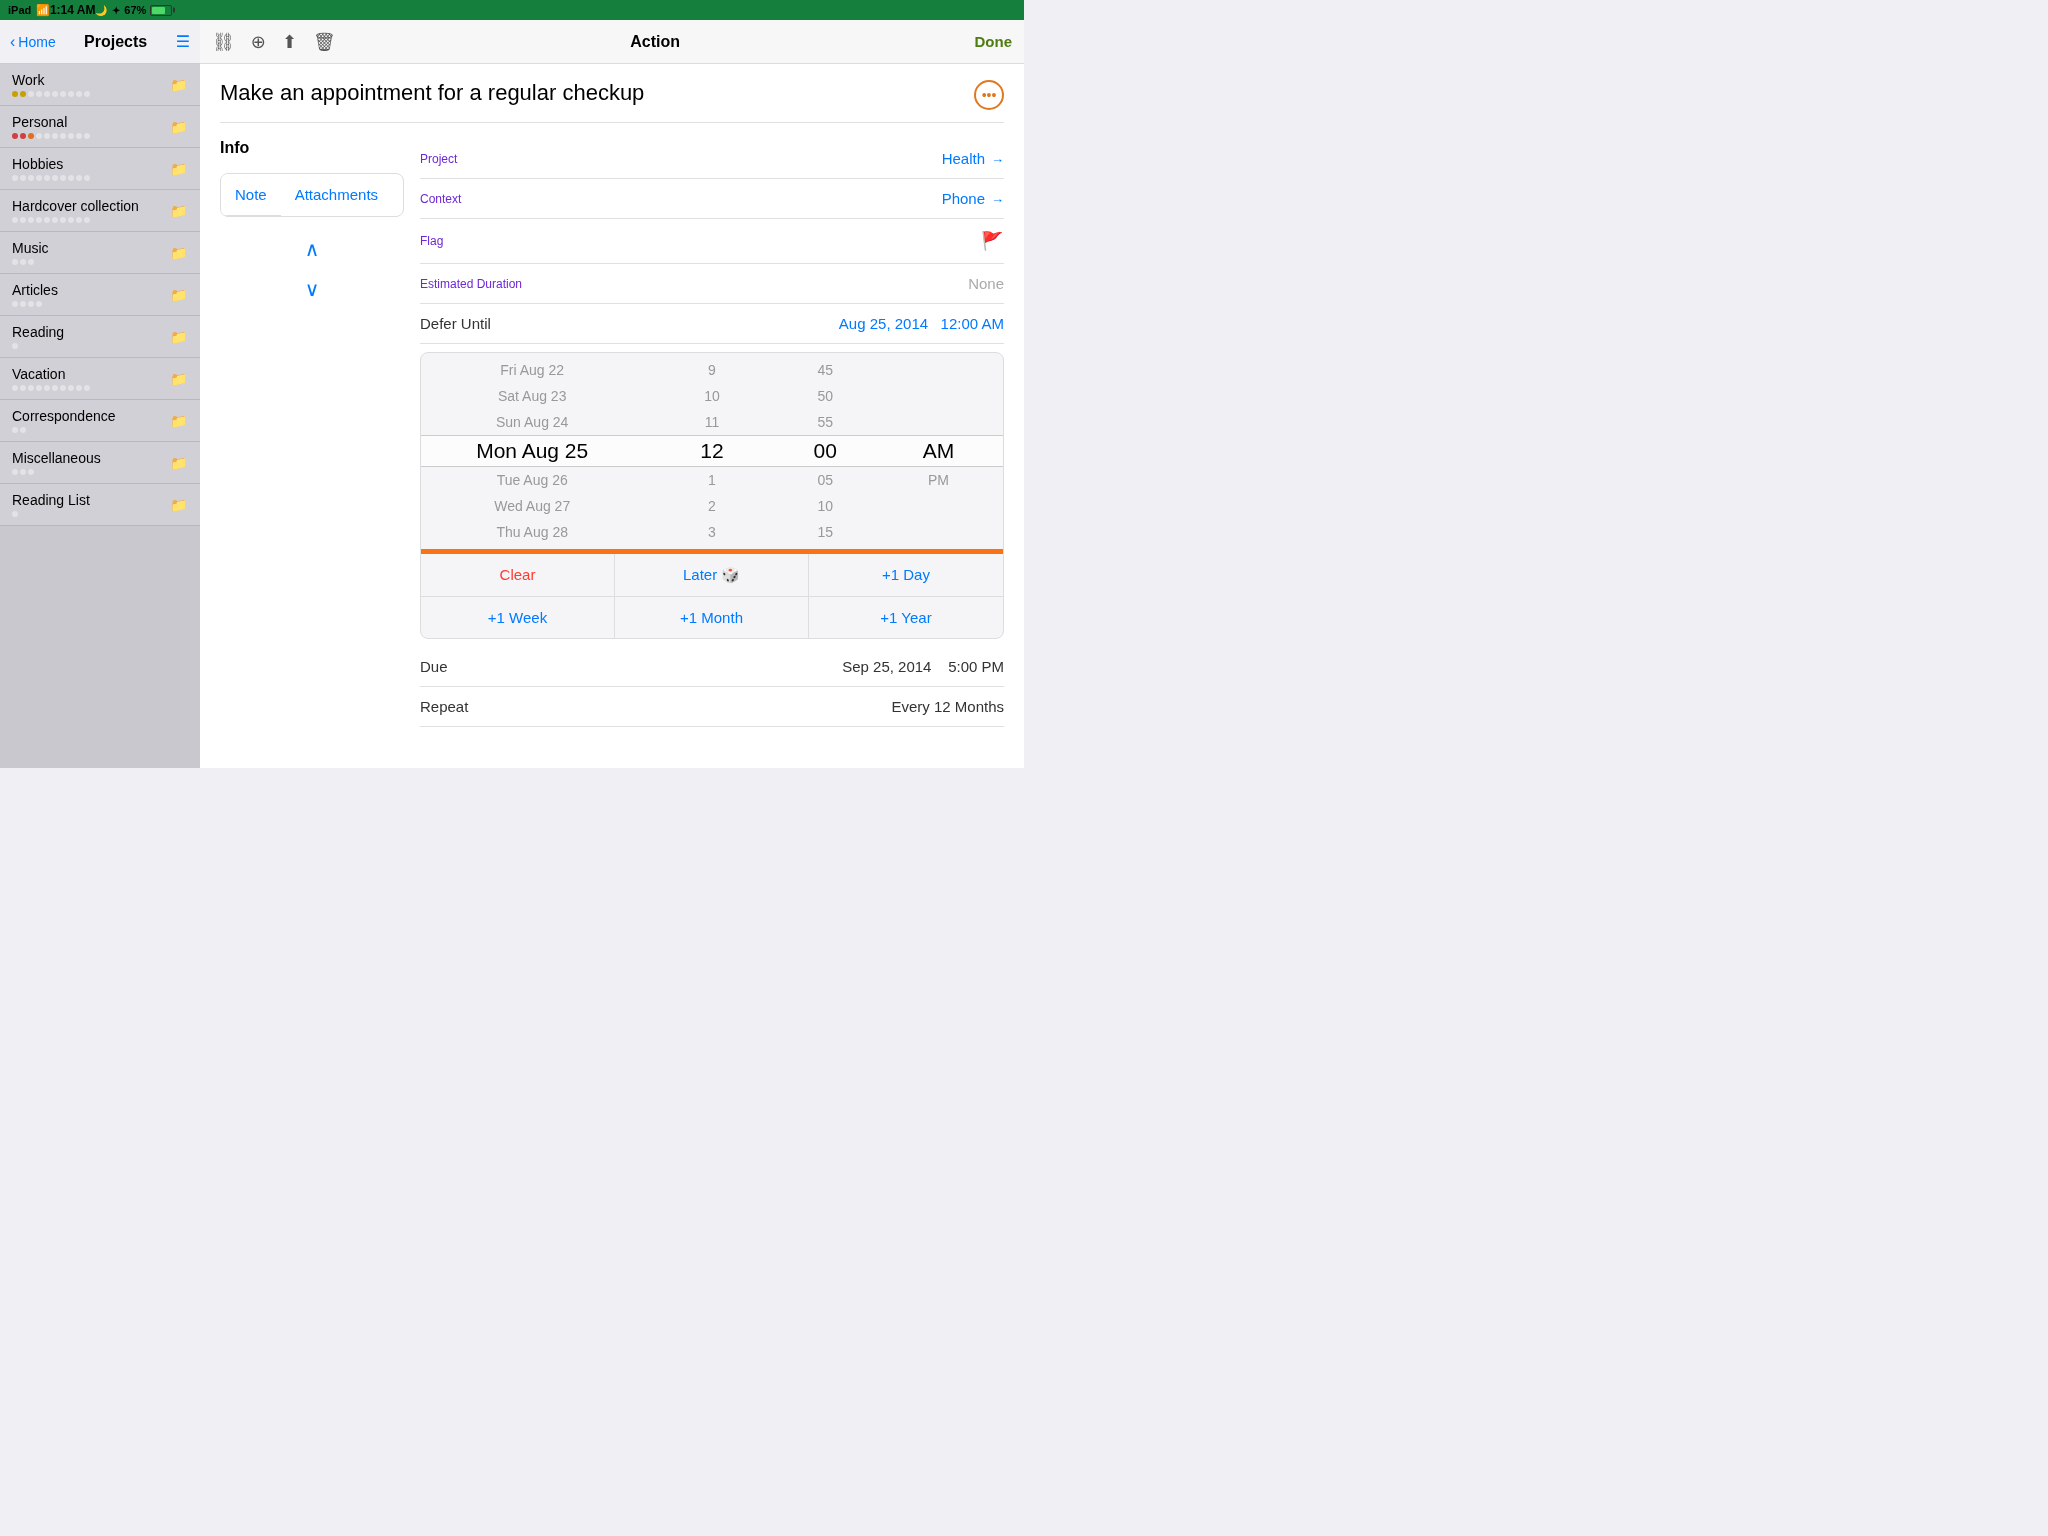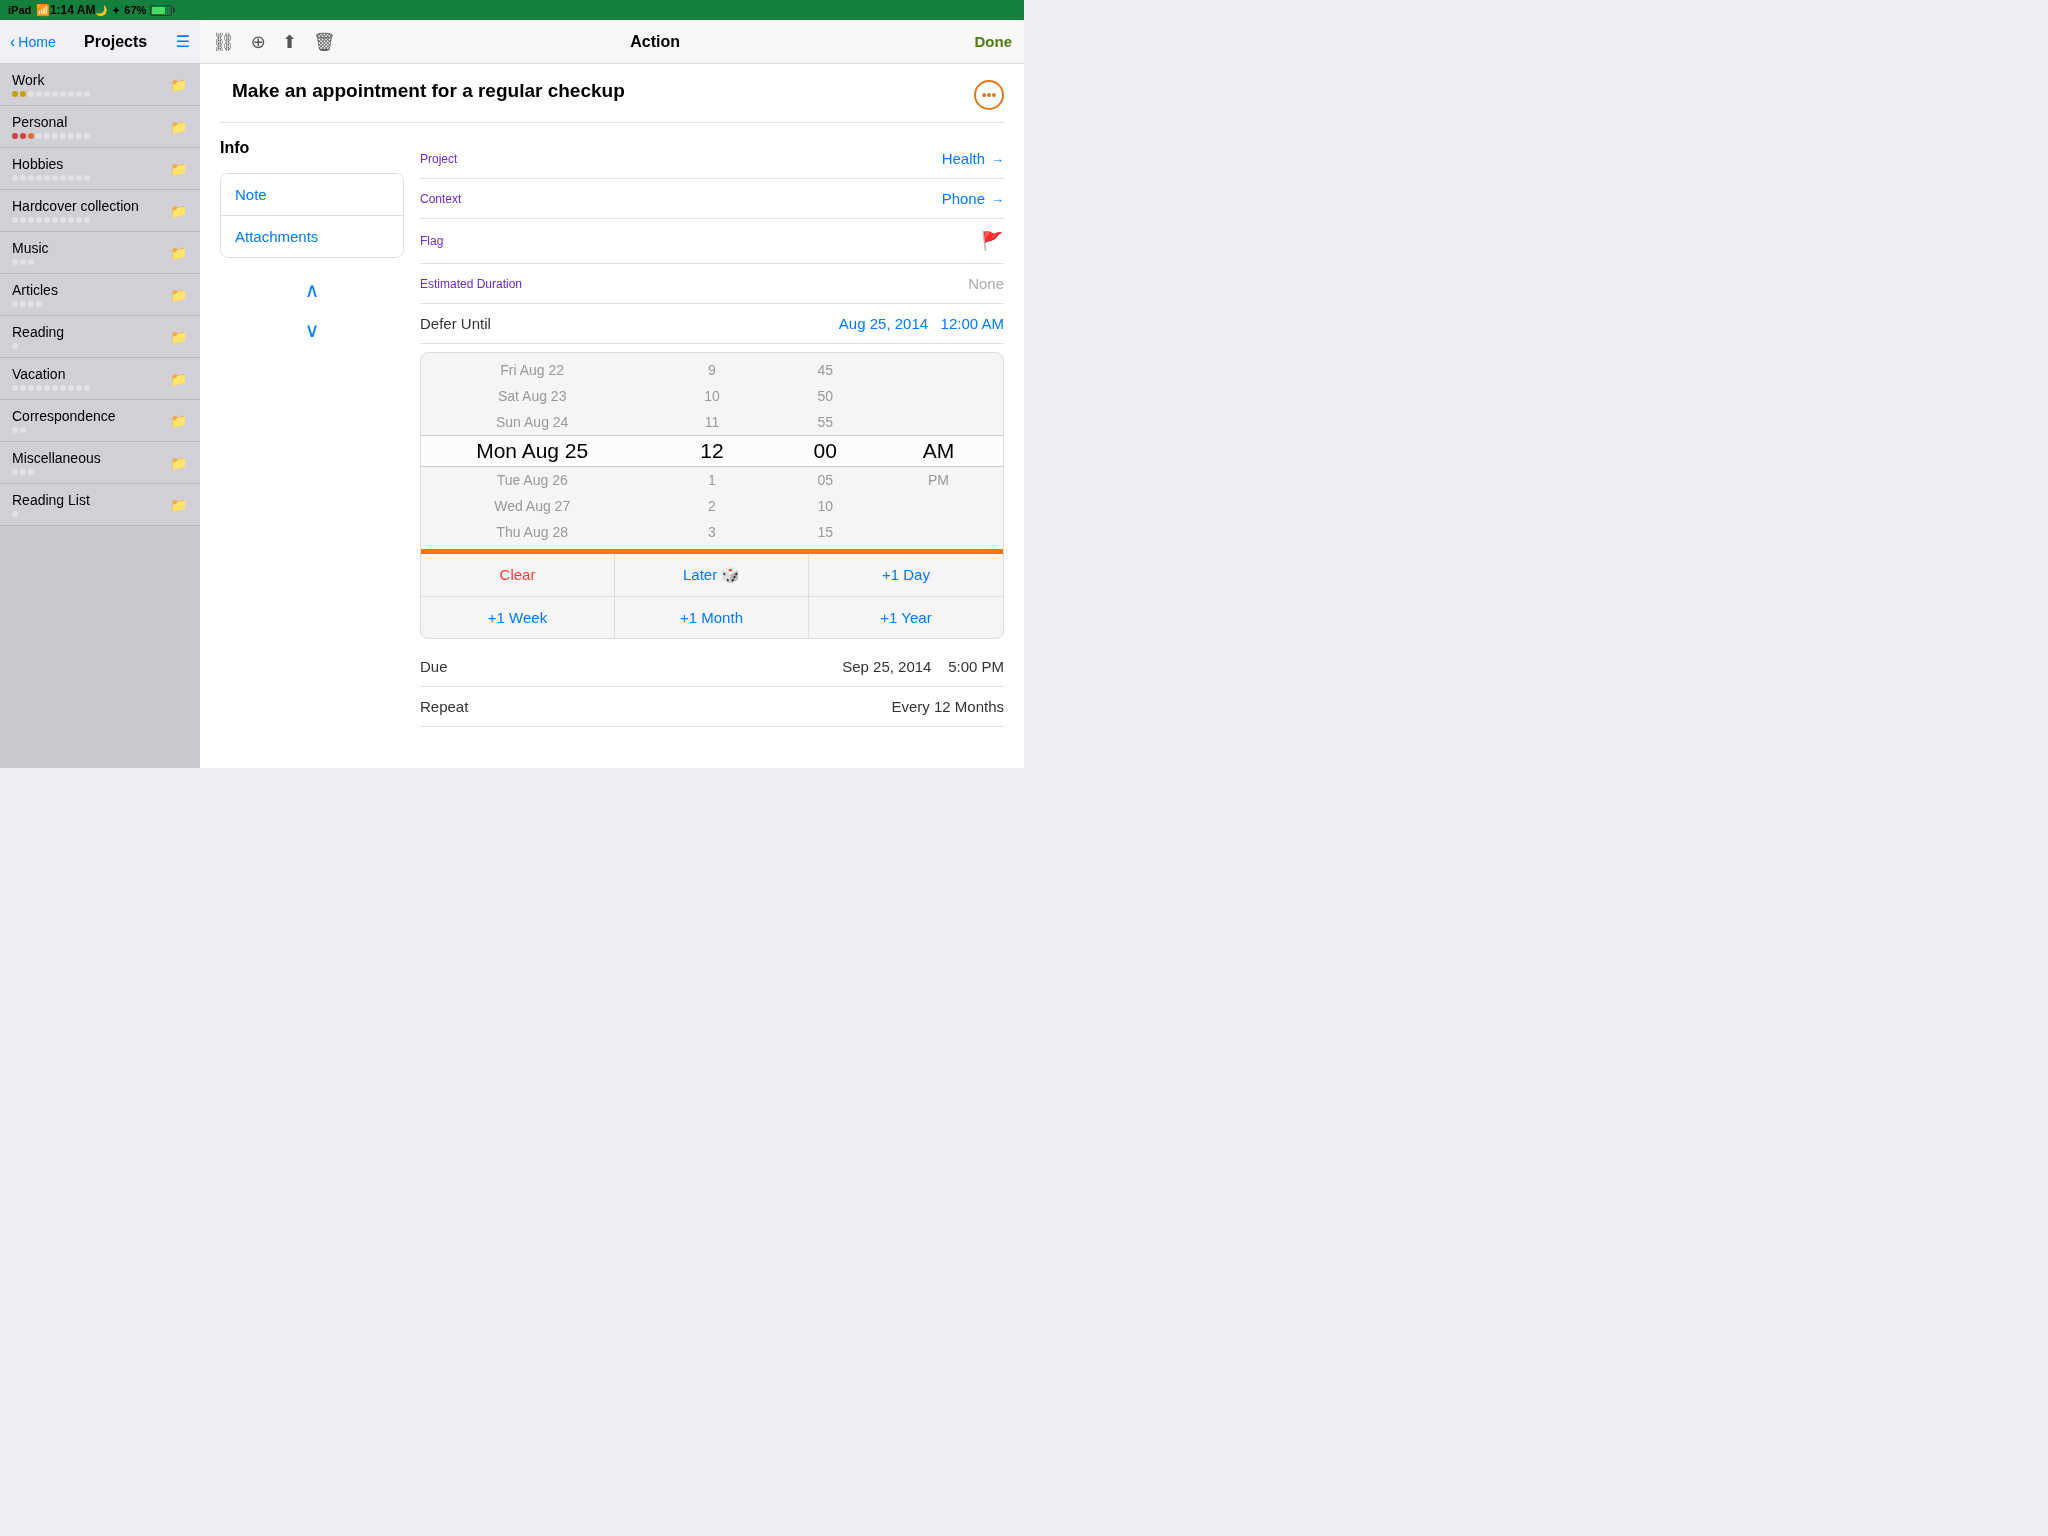--- a/index.html
+++ b/index.html
@@ -156,25 +156,24 @@
     }
     .task-title-row {
       display: flex;
       align-items: flex-start;
       justify-content: space-between;
       margin-bottom: 16px;
       padding-bottom: 12px;
       border-bottom: 1px solid #e0e0e0;
     }
     .task-title {
-      font-size: 19px;
-      font-weight: 700;
+      font-size: 22px;
+      font-weight: 400;
       color: #000;
       flex: 1;
-      margin-left: 12px;
     }
     .more-button {
       width: 30px;
       height: 30px;
       border-radius: 50%;
       border: 2px solid #e07820;
       display: flex;
       align-items: center;
       justify-content: center;
       color: #e07820;
@@ -196,21 +195,21 @@
       padding-right: 16px;
     }
     .left-col-title {
       font-size: 16px;
       font-weight: 600;
       color: #000;
       margin-bottom: 16px;
     }
     .left-actions {
       display: flex;
-      flex-direction: column;
+      flex-direction: row;
       gap: 0;
       border: 1px solid #ddd;
       border-radius: 8px;
       overflow: hidden;
       margin-bottom: 16px;
     }
     .left-action-btn {
       padding: 12px 14px;
       font-size: 15px;
       color: #007aff;

